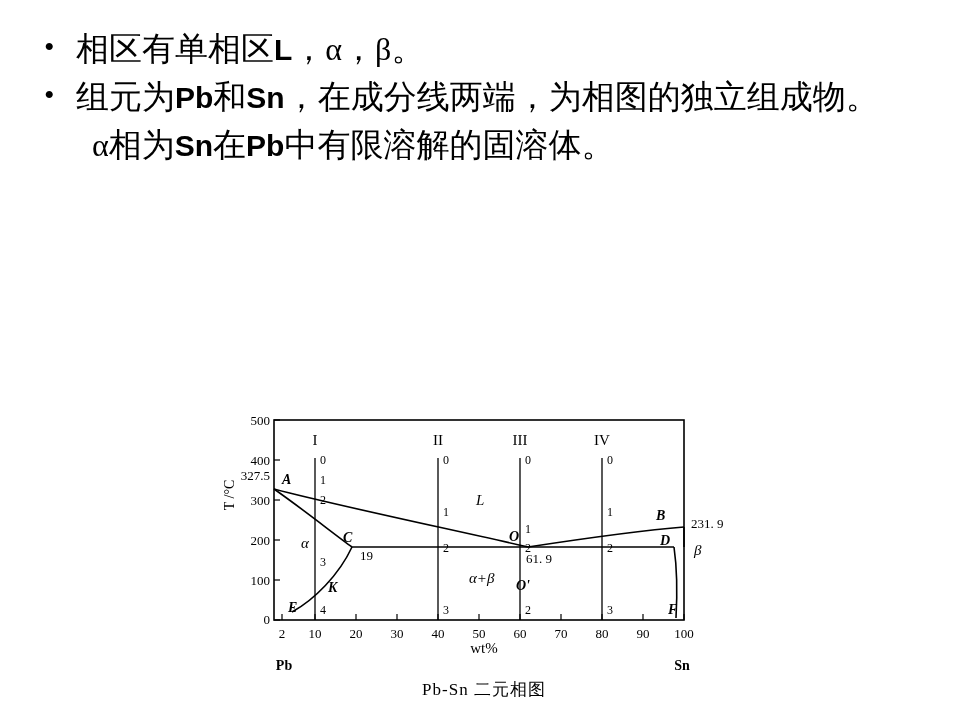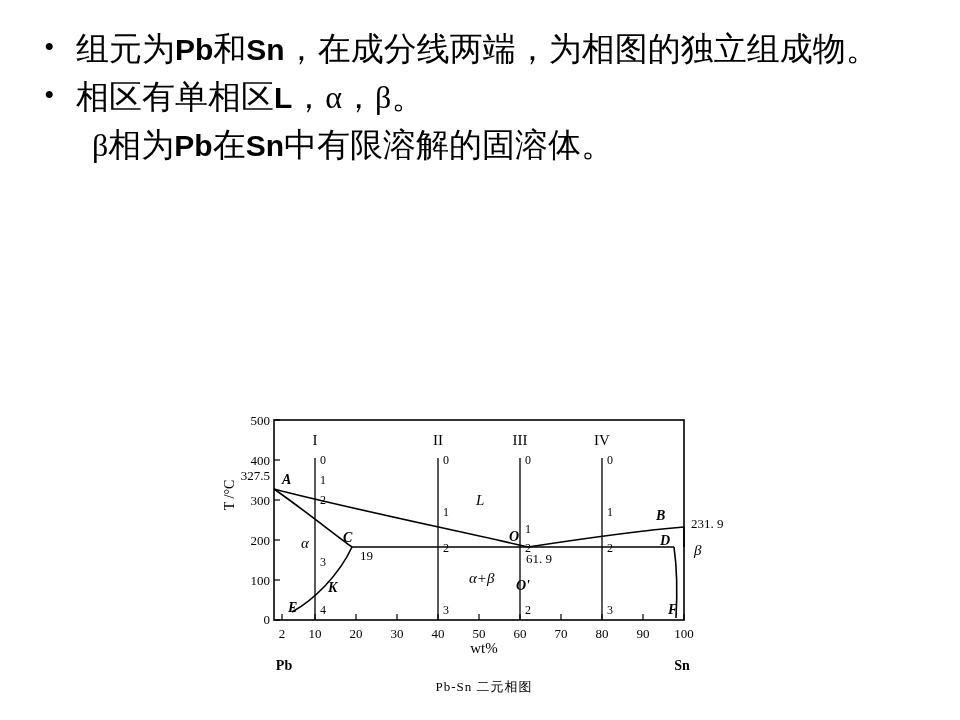--- a/index.html
+++ b/index.html
@@ -69,43 +69,43 @@
   }
   .chart-svg {
     display: block;
   }
   .chart-caption {
     position: absolute;
     left: 0;
     top: 278px;
     width: 560px;
     text-align: center;
-    font-size: 13px;
+    font-size: 17px;
     font-family: "Liberation Serif", "DejaVu Serif", serif;
     letter-spacing: 1px;
   }
   text {
     font-family: "Liberation Serif", "DejaVu Serif", serif;
   }
 </style>
 </head>
 <body>
 
 <div class="slide">
 
   <ul class="bullet-list">
     <li class="bullet">
+      <span>相区有单相区<span class="latin">L</span>，<span class="greek">α</span>，<span class="greek">β</span>。</span>
+    </li>
+    <li class="bullet">
       <span>组元为<span class="latin">Pb</span>和<span class="latin">Sn</span>，在成分线两端，为相图的独立组成物。</span>
     </li>
-    <li class="bullet">
-      <span>相区有单相区<span class="latin">L</span>，<span class="greek">α</span>，<span class="greek">β</span>。</span>
-    </li>
   </ul>
 
-  <div class="sub-line"><span class="greek">β</span>相为<span class="latin">Pb</span>在<span class="latin">Sn</span>中有限溶解的固溶体。</div>
+  <div class="sub-line"><span class="greek">α</span>相为<span class="latin">Sn</span>在<span class="latin">Pb</span>中有限溶解的固溶体。</div>
 
 
   <div class="chart-wrap">
     <svg class="chart-svg" width="560" height="280" viewBox="0 0 560 280">
 
       <g stroke="#000" fill="none" stroke-width="1.6">
         <rect x="70" y="20" width="410" height="200"></rect>
       </g>
 
       <g stroke="#000" stroke-width="1.2">

